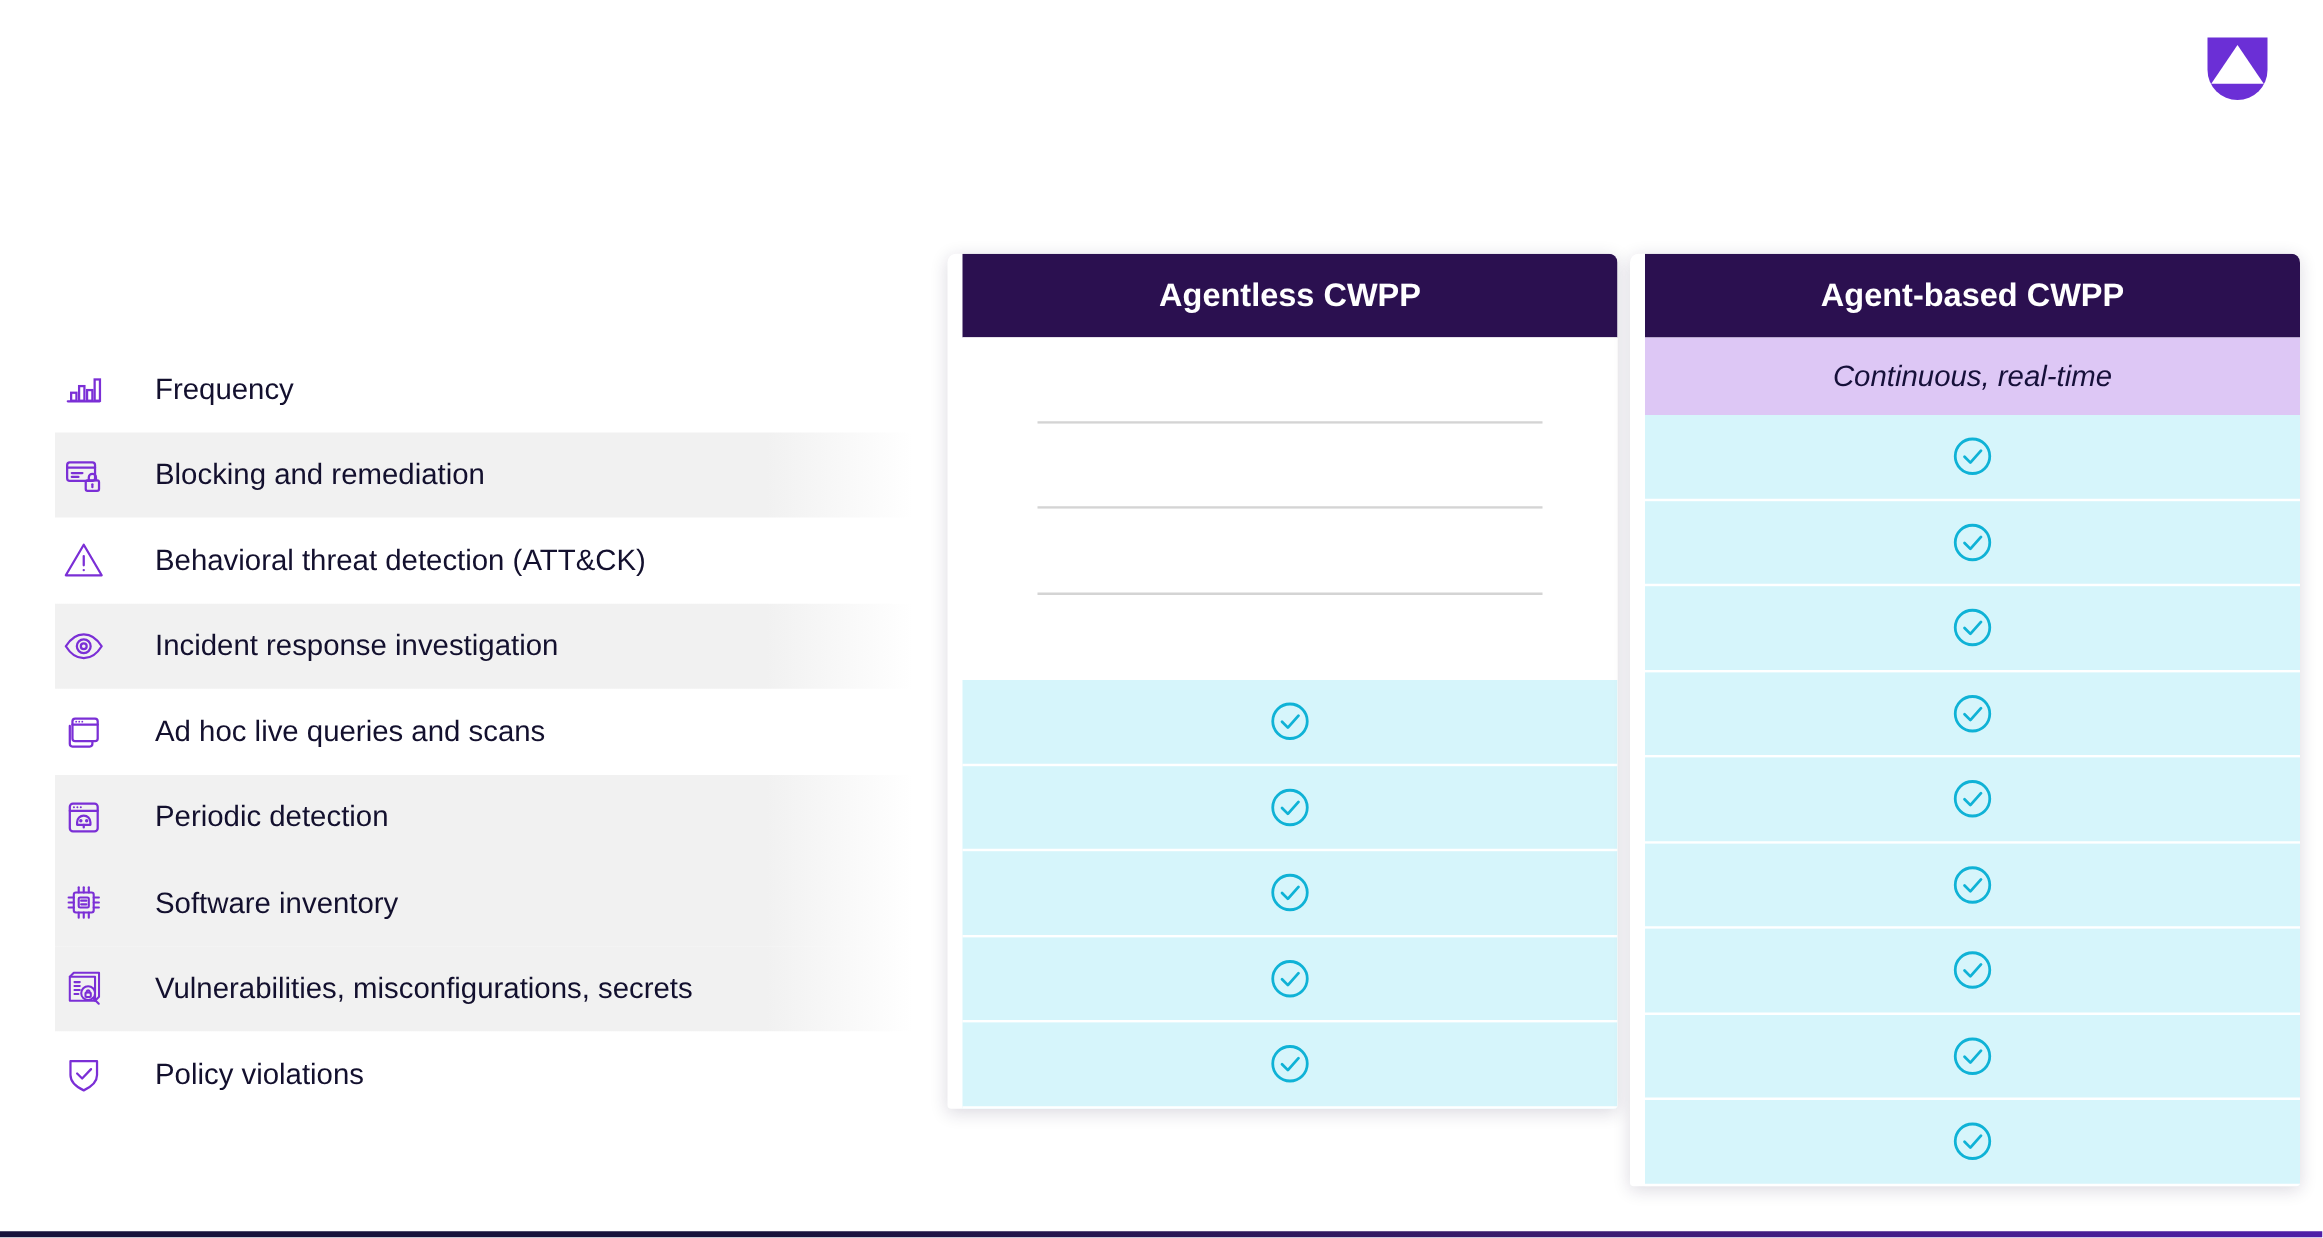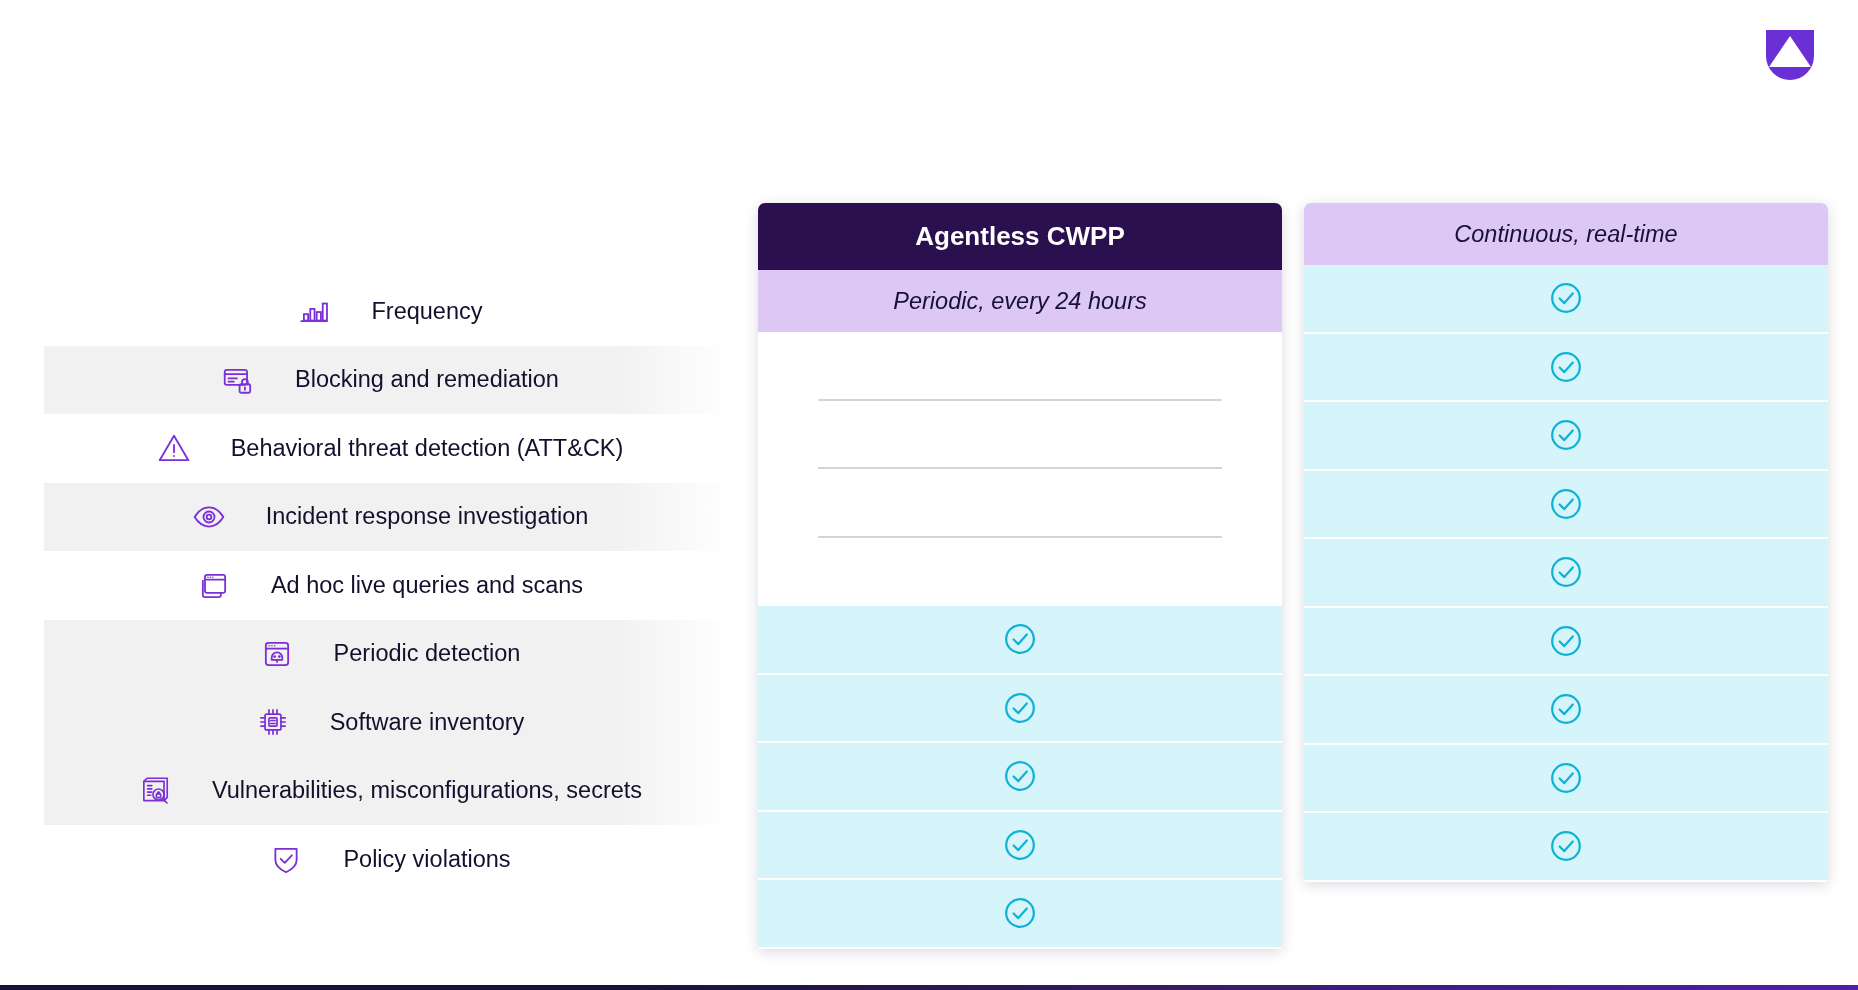--- a/index.html
+++ b/index.html
@@ -54,21 +54,20 @@
     top: 277px;
     width: 730px;
   }
   .label-row {
     position: relative;
     height: 68.5px;
     display: flex;
     align-items: center;
     box-sizing: border-box;
     padding-left: 46px;
-    justify-content: center;
   }
   .label-row.banded::before {
     content: "";
     position: absolute;
     left: 44px; top: 0; bottom: 0; right: 0;
     background: linear-gradient(90deg, #f1f1f1 0%, #f1f1f1 83%, rgba(241,241,241,0) 100%);
     z-index: 0;
   }
   .label-icon {
     position: relative;
@@ -92,20 +91,21 @@
 
   
   .card {
     position: absolute;
     top: 203px;
     width: 524px;
     border-radius: 7px 7px 3px 3px;
     box-shadow: 0 3px 14px rgba(30,20,60,0.16);
     overflow: hidden;
     background: #ffffff;
+    padding-left: 12px;
   }
   #card-agentless { left: 758px; }
   #card-agentbased { left: 1304px; }
 
   .card-header {
     height: 67px;
     background: #2b1050;
     display: flex;
     align-items: center;
     justify-content: center;
@@ -299,21 +299,20 @@
           <path d="M11 15.8 L14.8 19.6 L21.5 12.5"></path>
         </svg>
       </span>
       <span class="label-text">Policy violations</span>
     </div>
 
   </div>
 
   <div class="card" id="card-agentless">
     <div class="card-header">Agentless CWPP</div>
-    <div class="card-subhead">Periodic, every 24 hours</div>
     <div class="card-body">
       <div class="cell empty ruled"></div>
       <div class="cell empty ruled"></div>
       <div class="cell empty ruled"></div>
       <div class="cell empty"></div>
       <div class="cell yes">
         <svg class="check-icon" viewBox="0 0 32 32" fill="none" stroke="currentColor" stroke-width="2.1" stroke-linecap="round" stroke-linejoin="round">
           <circle cx="16" cy="16" r="13"></circle>
             <path d="M10 16.4 L14.4 20.8 L22.4 11.8"></path>
         </svg>
@@ -339,20 +338,21 @@
       <div class="cell yes">
         <svg class="check-icon" viewBox="0 0 32 32" fill="none" stroke="currentColor" stroke-width="2.1" stroke-linecap="round" stroke-linejoin="round">
           <circle cx="16" cy="16" r="13"></circle>
             <path d="M10 16.4 L14.4 20.8 L22.4 11.8"></path>
         </svg>
       </div>
     </div>
   </div>
 
   <div class="card" id="card-agentbased">
+    <div class="card-header">Agent-based CWPP</div>
     <div class="card-subhead">Continuous, real-time</div>
     <div class="card-body">
       <div class="cell yes">
         <svg class="check-icon" viewBox="0 0 32 32" fill="none" stroke="currentColor" stroke-width="2.1" stroke-linecap="round" stroke-linejoin="round">
           <circle cx="16" cy="16" r="13"></circle>
             <path d="M10 16.4 L14.4 20.8 L22.4 11.8"></path>
         </svg>
       </div>
       <div class="cell yes">
         <svg class="check-icon" viewBox="0 0 32 32" fill="none" stroke="currentColor" stroke-width="2.1" stroke-linecap="round" stroke-linejoin="round">

